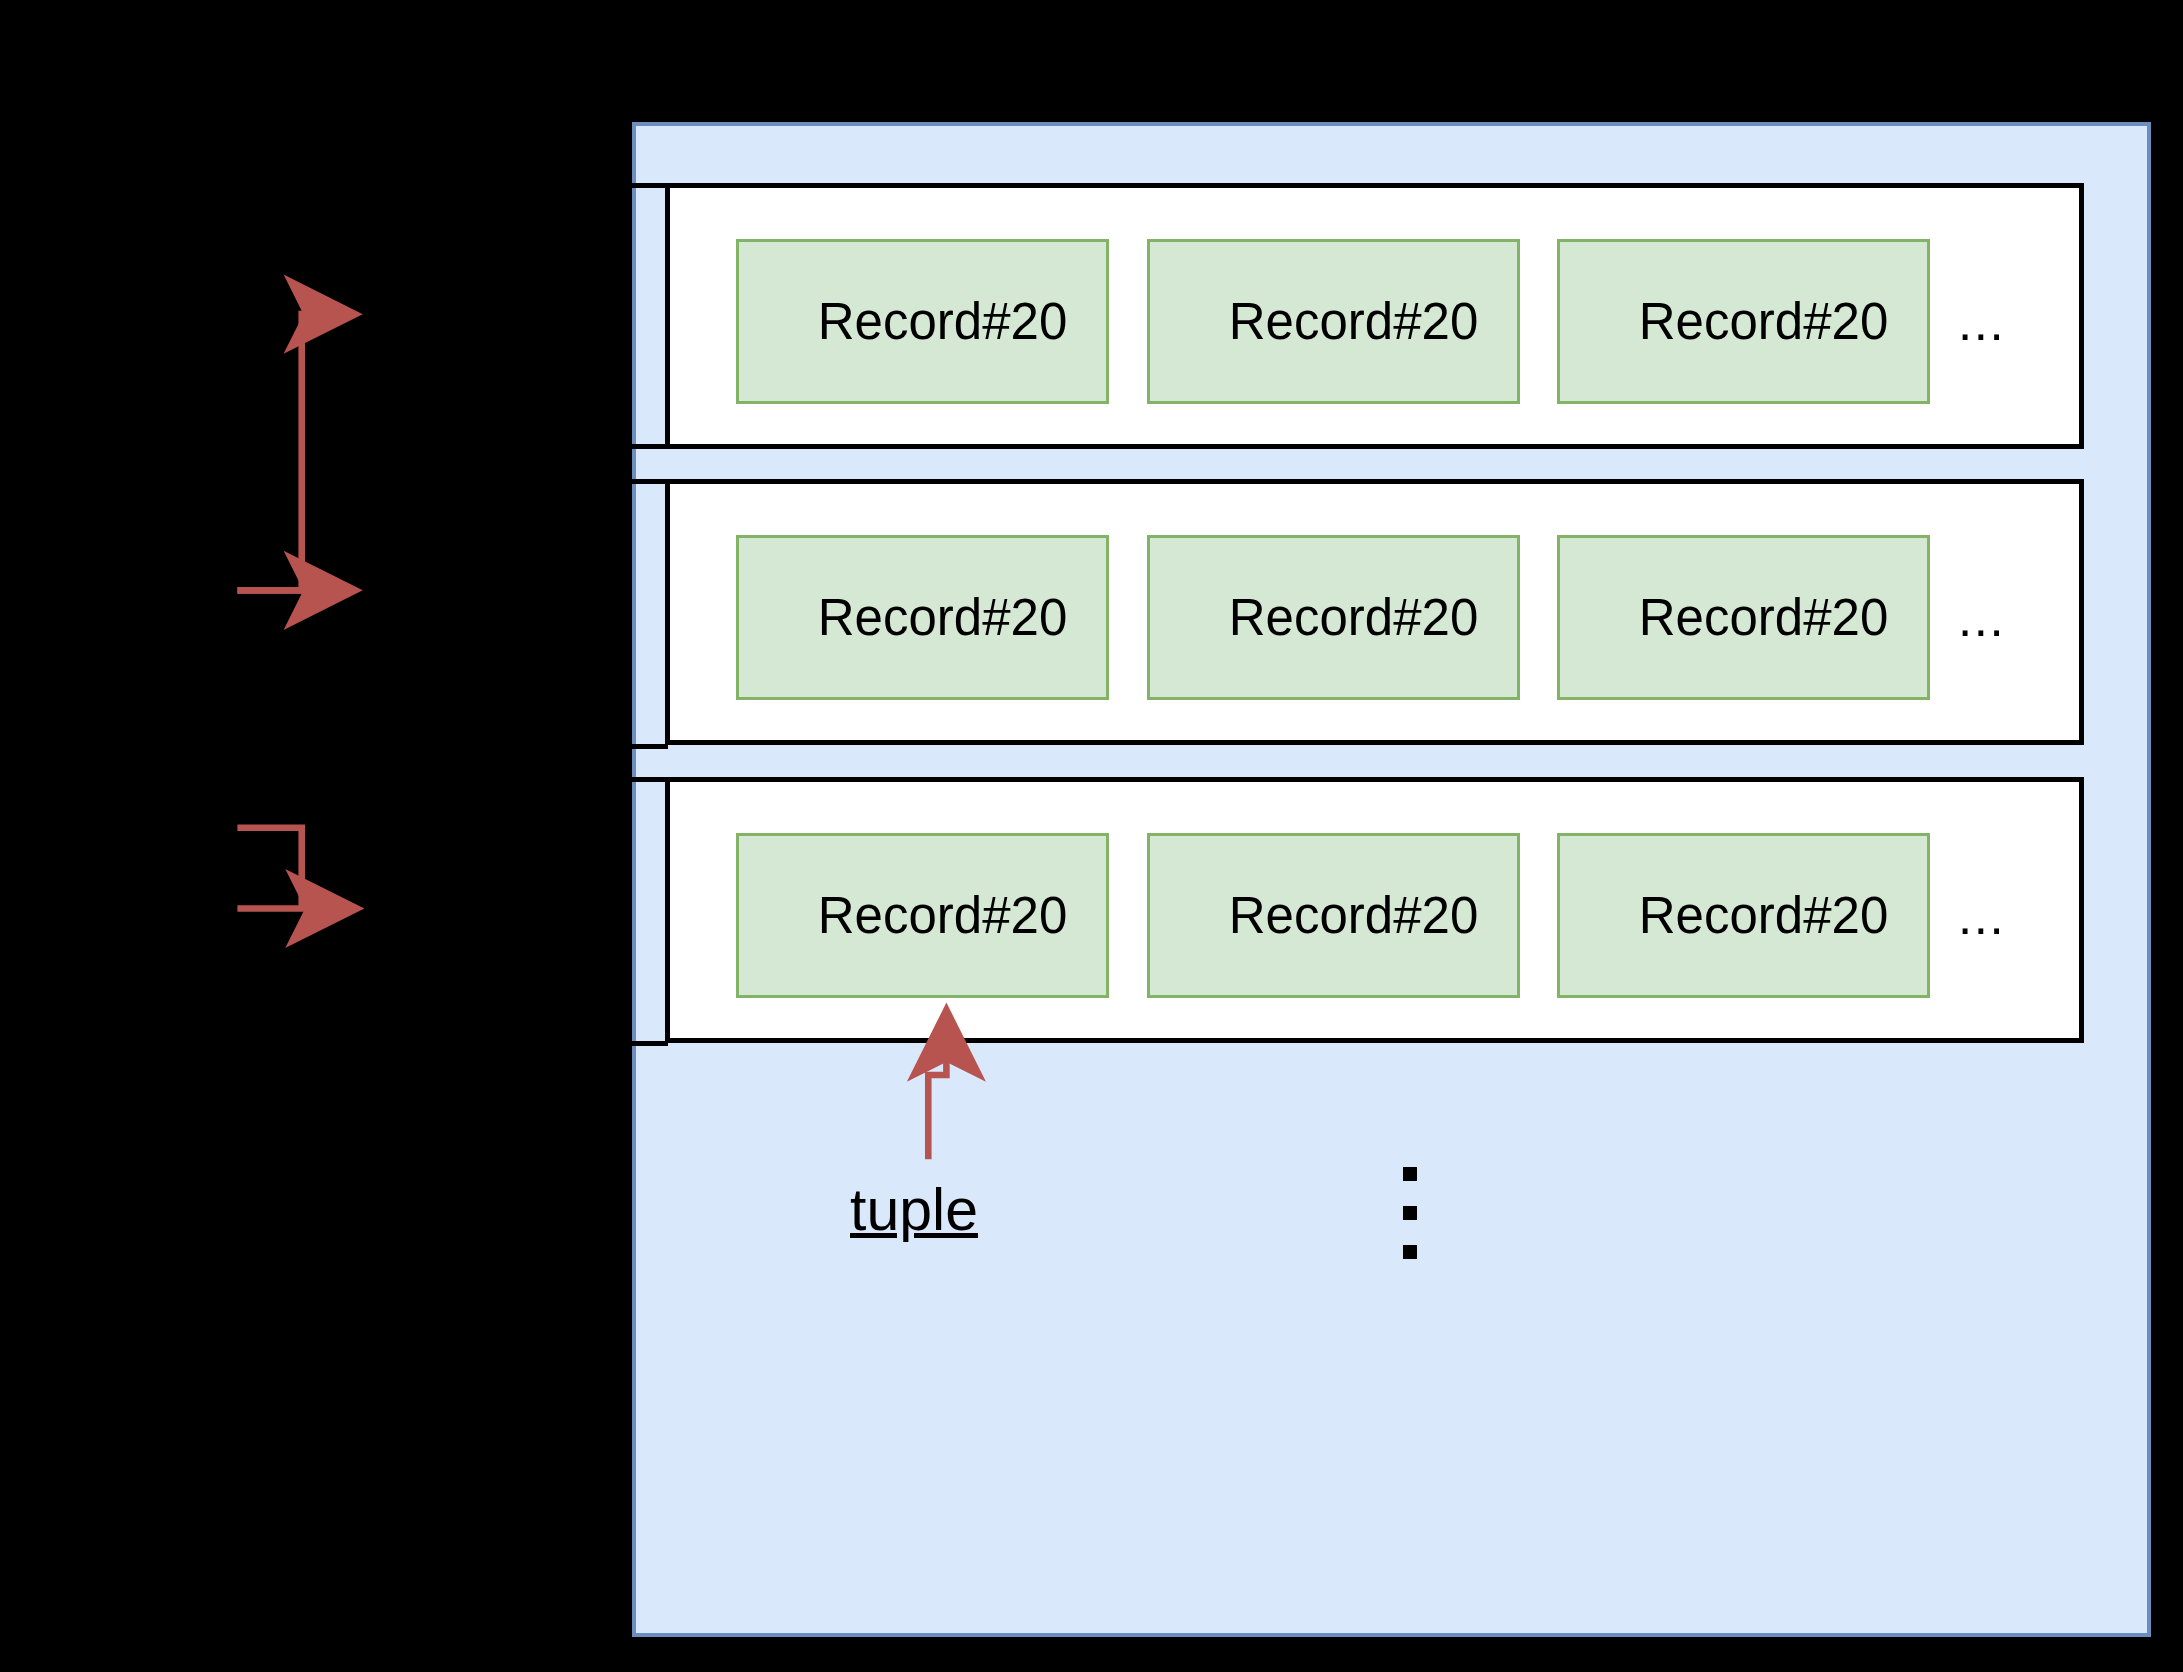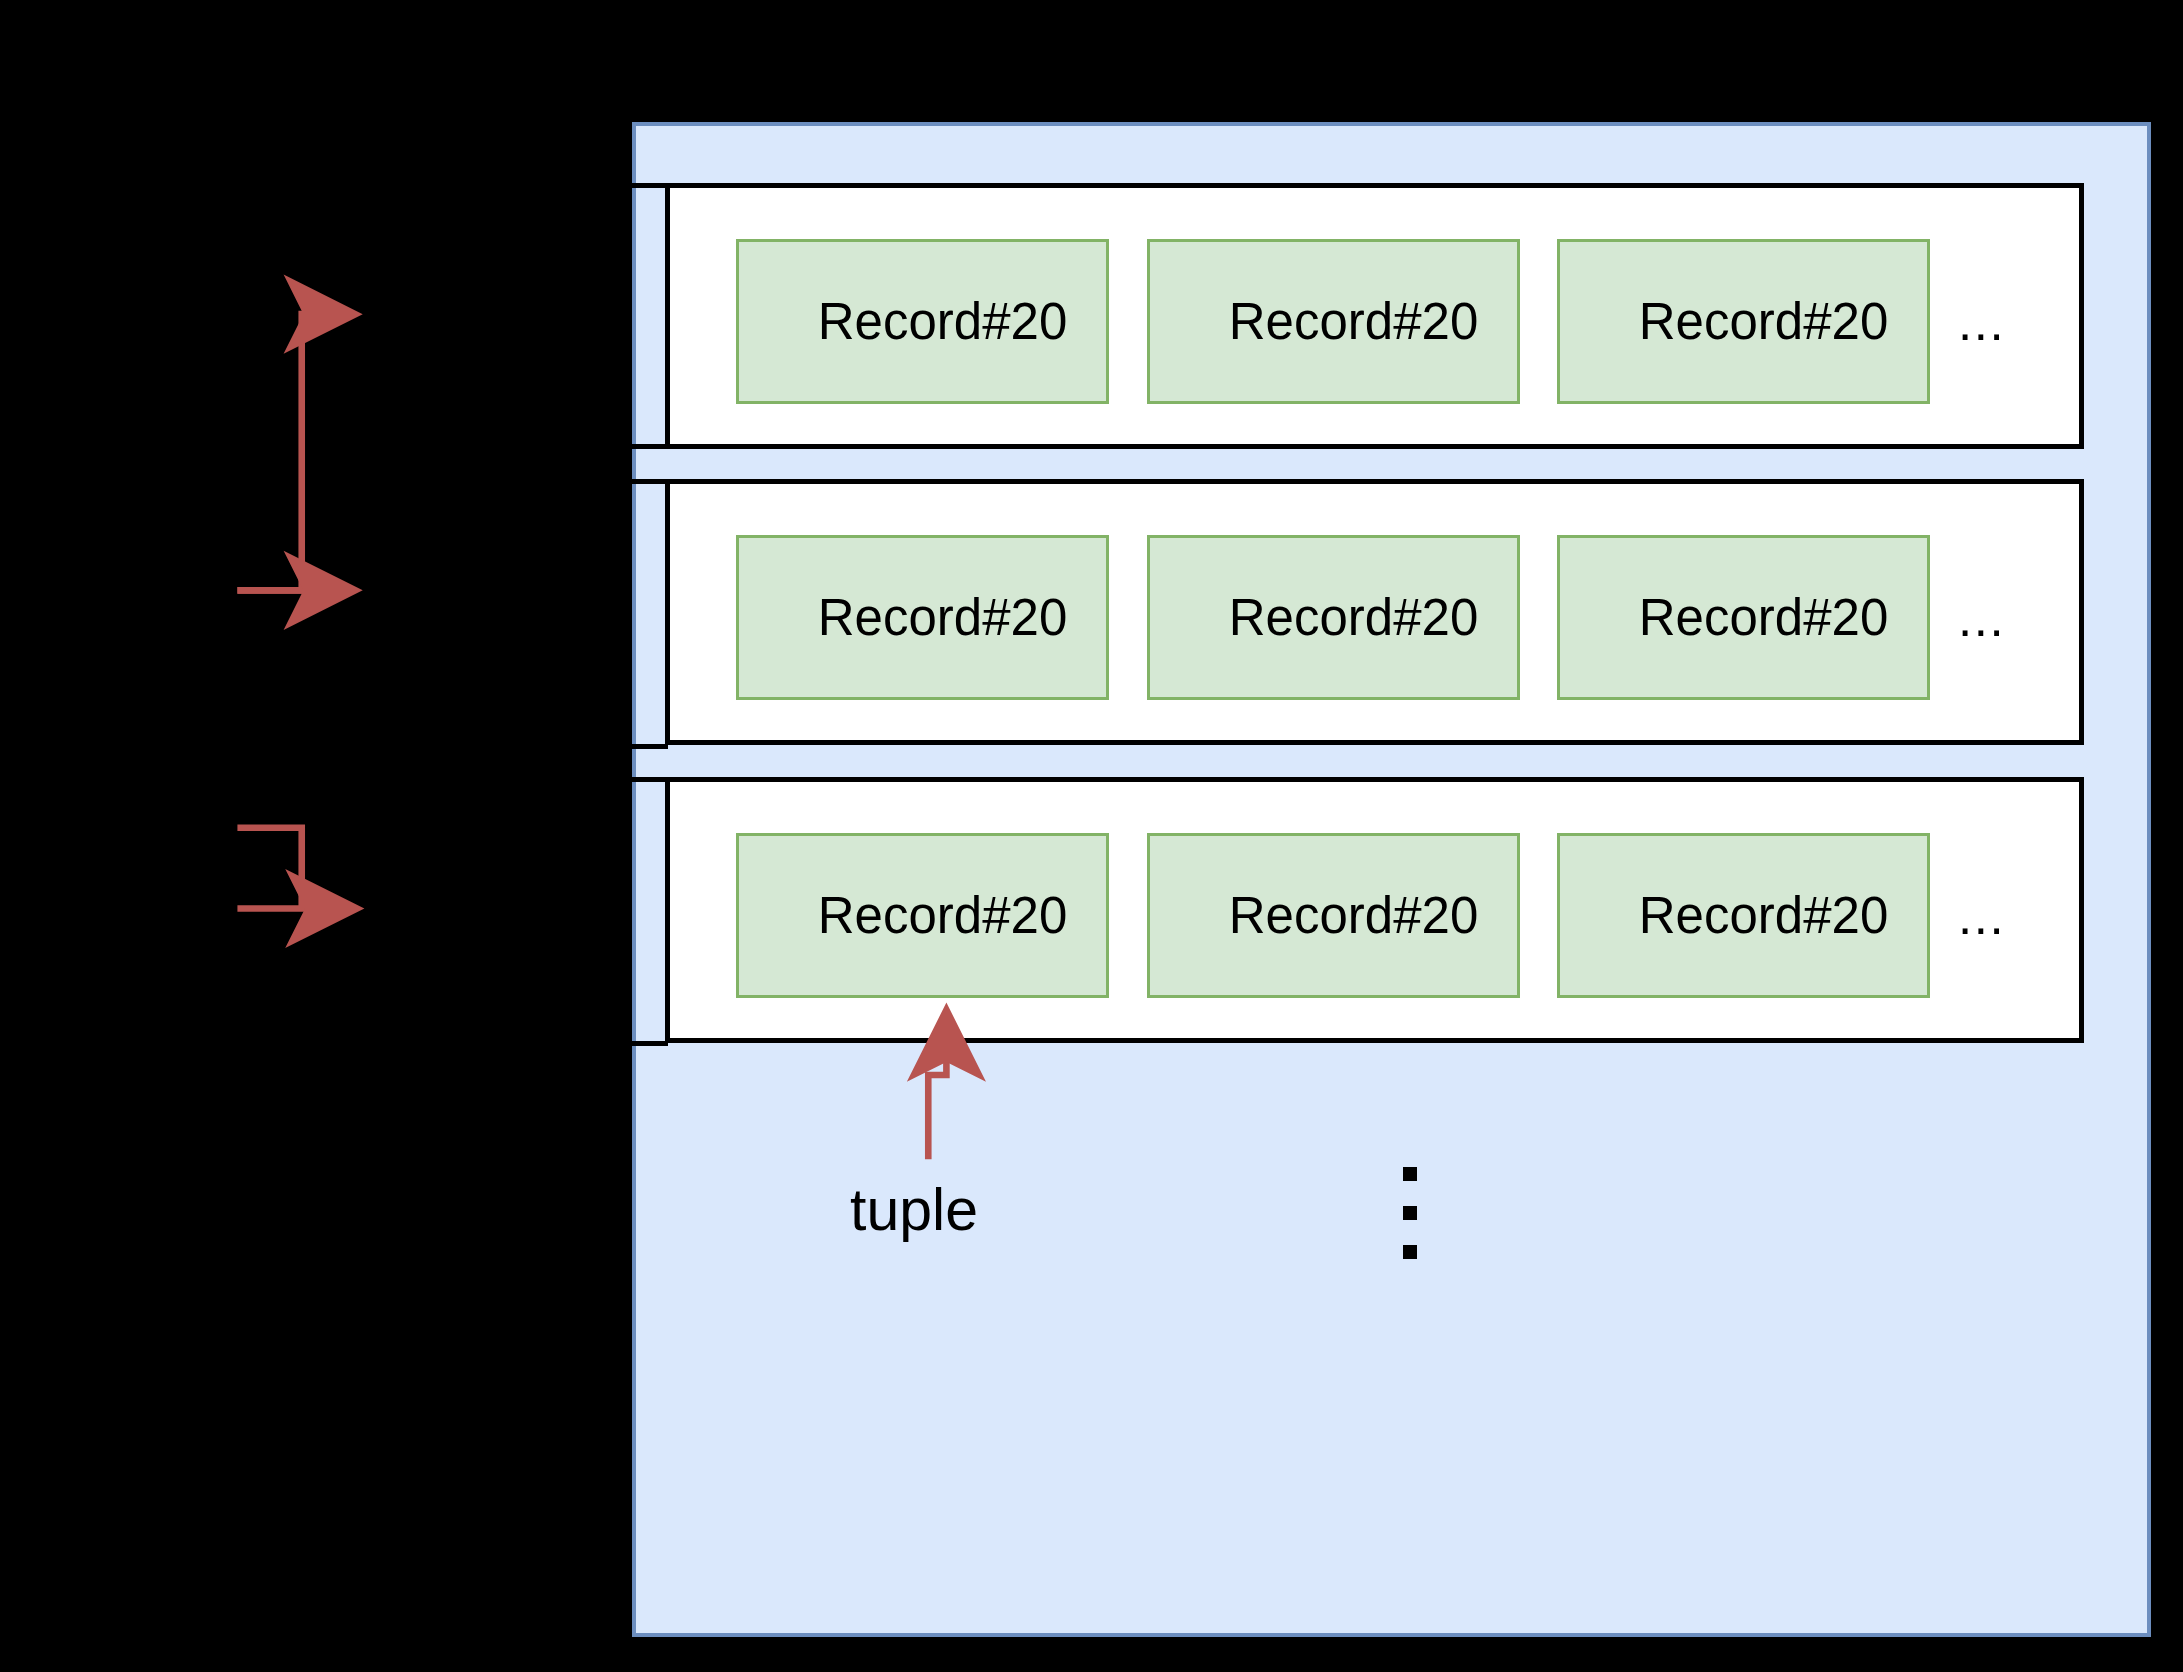--- a/index.html
+++ b/index.html
@@ -153,21 +153,21 @@
     </div>
     <div class="row-ellipsis" style="left:1288px; top:109px;">...</div>
   </div>
 
   <div class="v-ellipsis" style="left:1403px; top:1167px;">
     <span></span>
     <span></span>
     <span></span>
   </div>
 
-  <div class="tuple-label" style="left:850px; top:1181px;">tuple</div>
+  <div class="tuple-label" style="left:850px; top:1181px;text-decoration:underline;">tuple</div>
 
   <svg class="connectors" viewBox="0 0 2648 2028">
     <defs>
       <marker id="ah-right" markerWidth="14" markerHeight="14" refX="11" refY="7" orient="auto" markerUnits="strokeWidth">
         <path d="M 1 1 L 13 7 L 1 13 L 4 7 Z" fill="#b85450"></path>
       </marker>
       <marker id="ah-up" markerWidth="14" markerHeight="14" refX="11" refY="7" orient="auto" markerUnits="strokeWidth">
         <path d="M 1 1 L 13 7 L 1 13 L 4 7 Z" fill="#b85450"></path>
       </marker>
     </defs>

